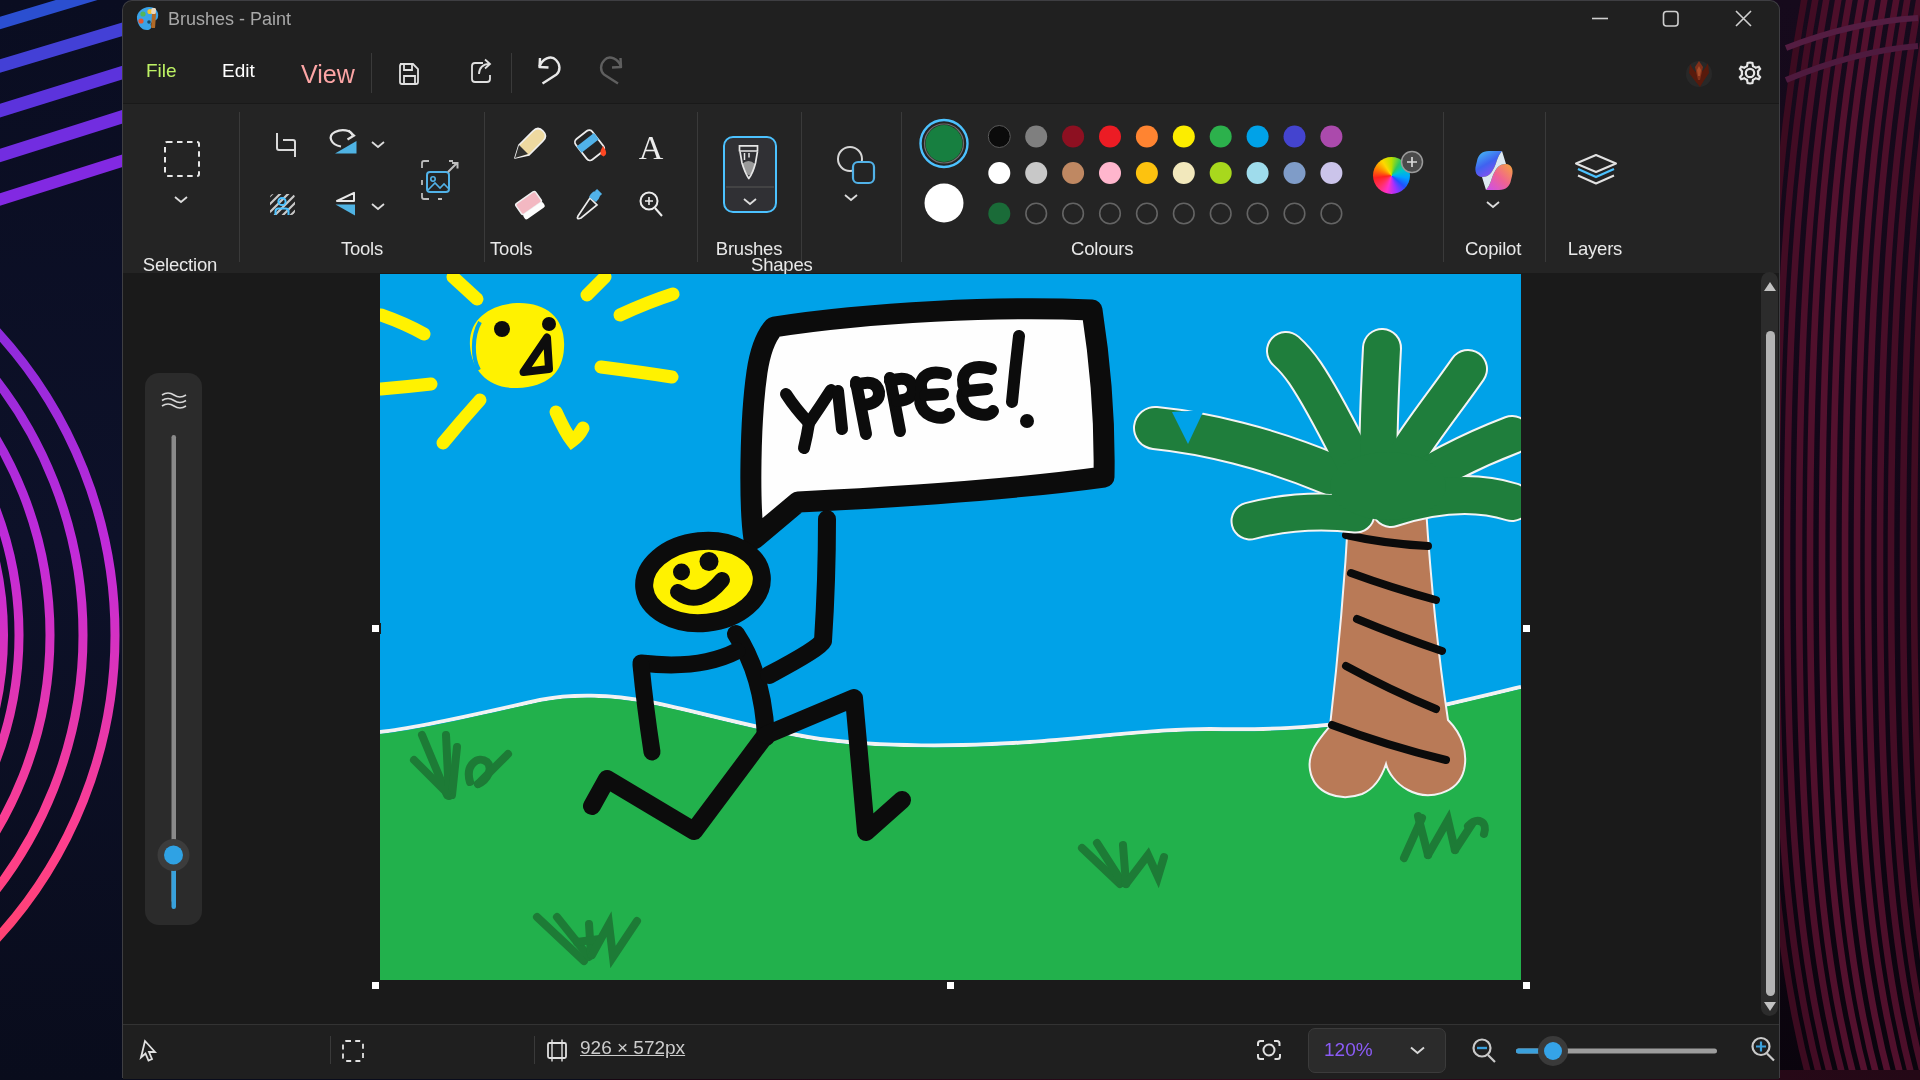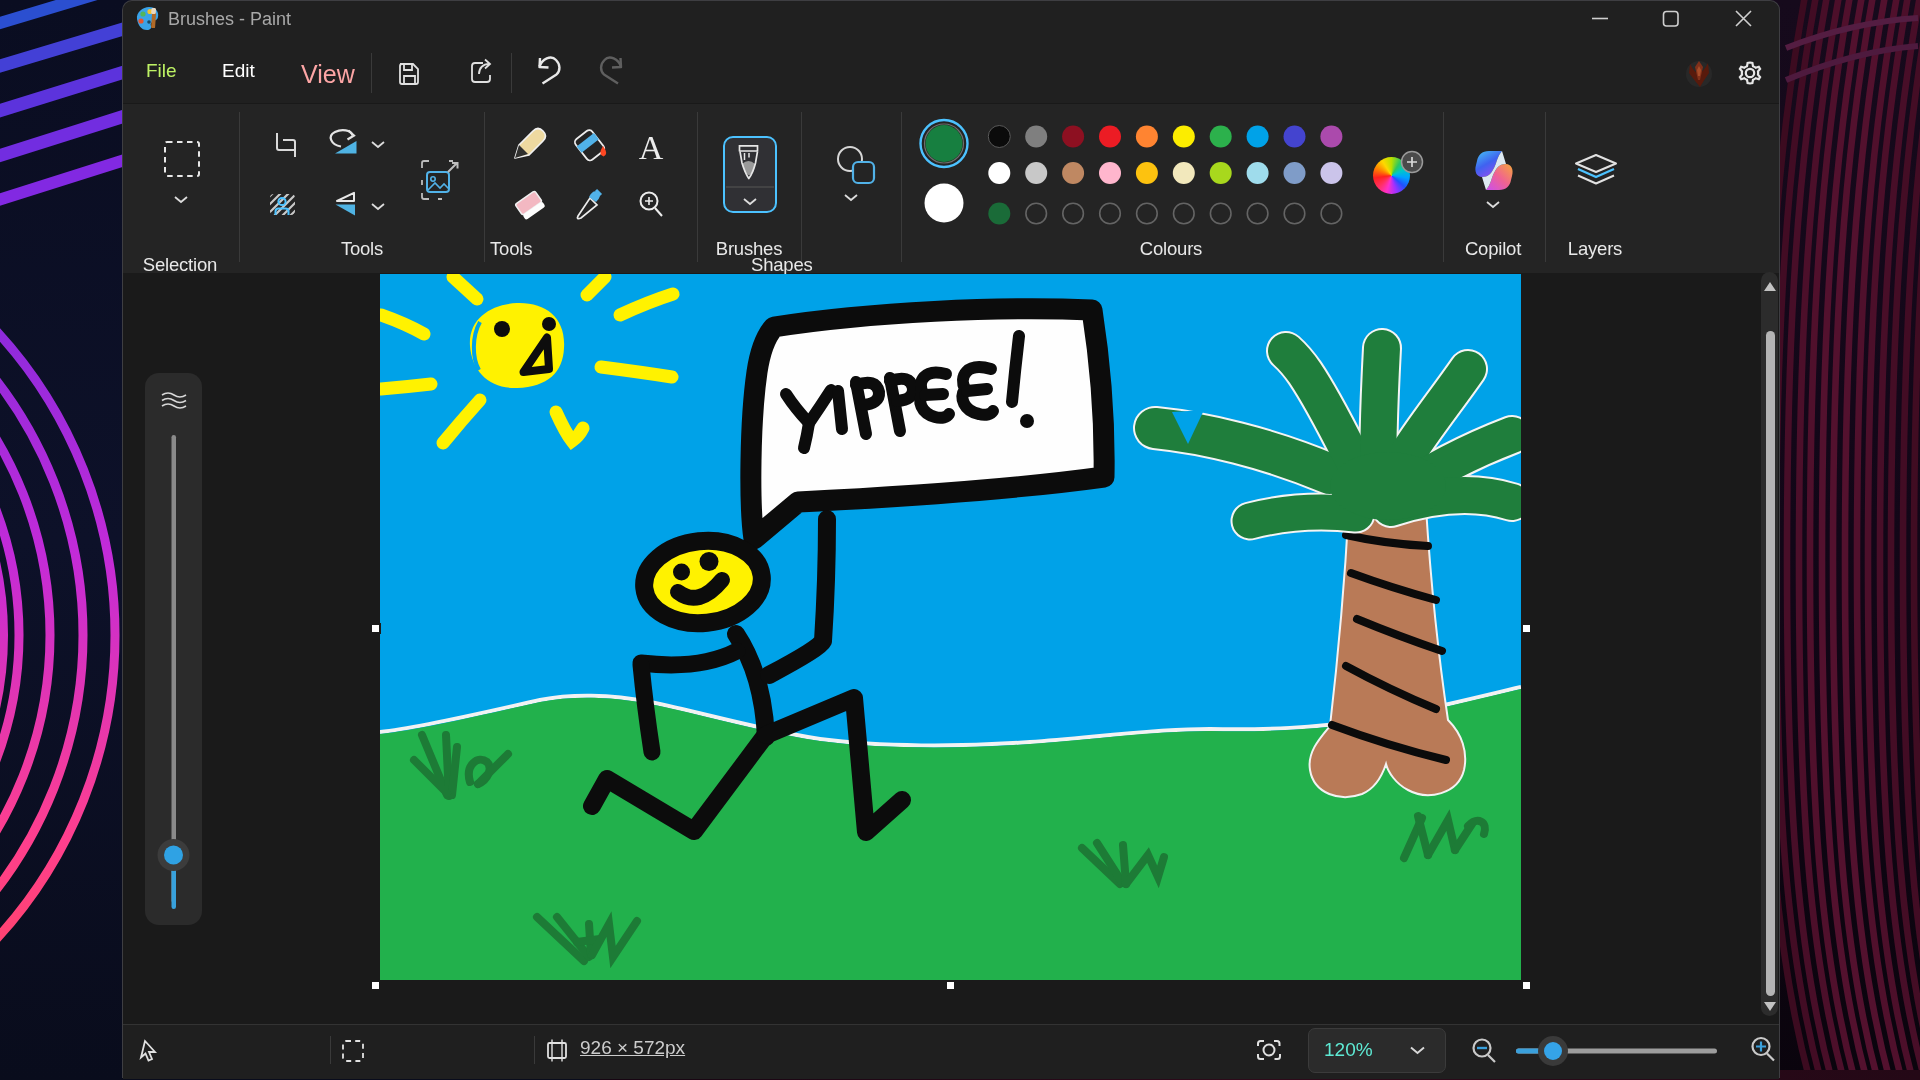--- a/index.html
+++ b/index.html
@@ -99,27 +99,27 @@
 
 <div class="abs" style="left:168px;top:9px;color:#a8a8a8;font-size:18px;">Brushes - Paint</div>
 <div class="abs" style="left:146px;top:60px;color:#bef264;font-size:19px;">File</div>
 <div class="abs" style="left:222px;top:60px;color:#ffffff;font-size:19px;">Edit</div>
 <div class="abs" style="left:301px;top:60px;color:#fca5a5;font-size:25px;">View</div>
 <div class="abs lbl" style="left:180px;top:237.5px;width:200px;margin-left:-100px;text-align:center;margin-top:16px;">Selection</div>
 <div class="abs lbl" style="left:362px;top:237.5px;width:200px;margin-left:-100px;text-align:center;">Tools</div>
 <div class="abs lbl" style="left:590px;top:237.5px;width:200px;margin-left:-100px;text-align:left;">Tools</div>
 <div class="abs lbl" style="left:749px;top:237.5px;width:200px;margin-left:-100px;text-align:center;">Brushes</div>
 <div class="abs lbl" style="left:851px;top:254px;width:200px;margin-left:-100px;text-align:left;">Shapes</div>
-<div class="abs lbl" style="left:1171px;top:237.5px;width:200px;margin-left:-100px;text-align:center;">Colours</div>
+<div class="abs lbl" style="left:1171px;top:237.5px;width:200px;margin-left:-100px;text-align:left;">Colours</div>
 <div class="abs lbl" style="left:1493px;top:237.5px;width:200px;margin-left:-100px;text-align:center;">Copilot</div>
 <div class="abs lbl" style="left:1595px;top:237.5px;width:200px;margin-left:-100px;text-align:center;">Layers</div>
 <div class="abs" style="left:580px;top:1037px;color:#cccccc;font-size:19px;text-decoration:underline;">926 × 572px</div>
 
 <div class="abs" style="left:1308px;top:1028px;width:138px;height:45px;background:#2b2b2b;border:1px solid #3b3b3b;border-radius:7px;box-sizing:border-box;"></div>
-<div class="abs" style="left:1324px;top:1039px;color:#5eead4;font-size:19px;z-index:5;">120%</div>
+<div class="abs" style="left:1324px;top:1039px;color:#8b5cf6;font-size:19px;z-index:5;">120%</div>
 
 <div class="abs" style="left:1372.5px;top:156.5px;width:37px;height:37px;border-radius:50%;background:conic-gradient(from 0deg, #b8e000,#2cc860,#00c8c8,#00a2ff,#2050ff,#a030ff,#ff30c8,#ff3060,#ff2020,#ff8000,#ffd800,#b8e000);"></div>
 
 <svg class="abs" style="left:380px;top:274px" width="1141" height="706" viewBox="380 274 1141 706">
   <rect x="380" y="274" width="1141" height="706" fill="#00a2e8"></rect>
 
   <path d="M380,732 C 420,728 490,711 540,700 C 570,694 610,694 650,702 C 700,712 760,730 820,739 C 880,747 960,747 1030,742 C 1090,738 1150,729 1210,729 C 1270,730 1310,728 1370,720 C 1420,712 1470,699 1521,687" fill="none" stroke="#f2f2f2" stroke-width="4"></path>
   <path d="M380,734 C 420,730 490,713 540,702 C 570,696 610,696 650,704 C 700,714 760,732 820,741 C 880,749 960,749 1030,744 C 1090,740 1150,731 1210,731 C 1270,732 1310,730 1370,722 C 1420,714 1470,701 1521,689 L1521,980 L380,980 Z" fill="#22b14c"></path>
 
   <g stroke="#fff200" stroke-width="13" stroke-linecap="round" fill="none">

